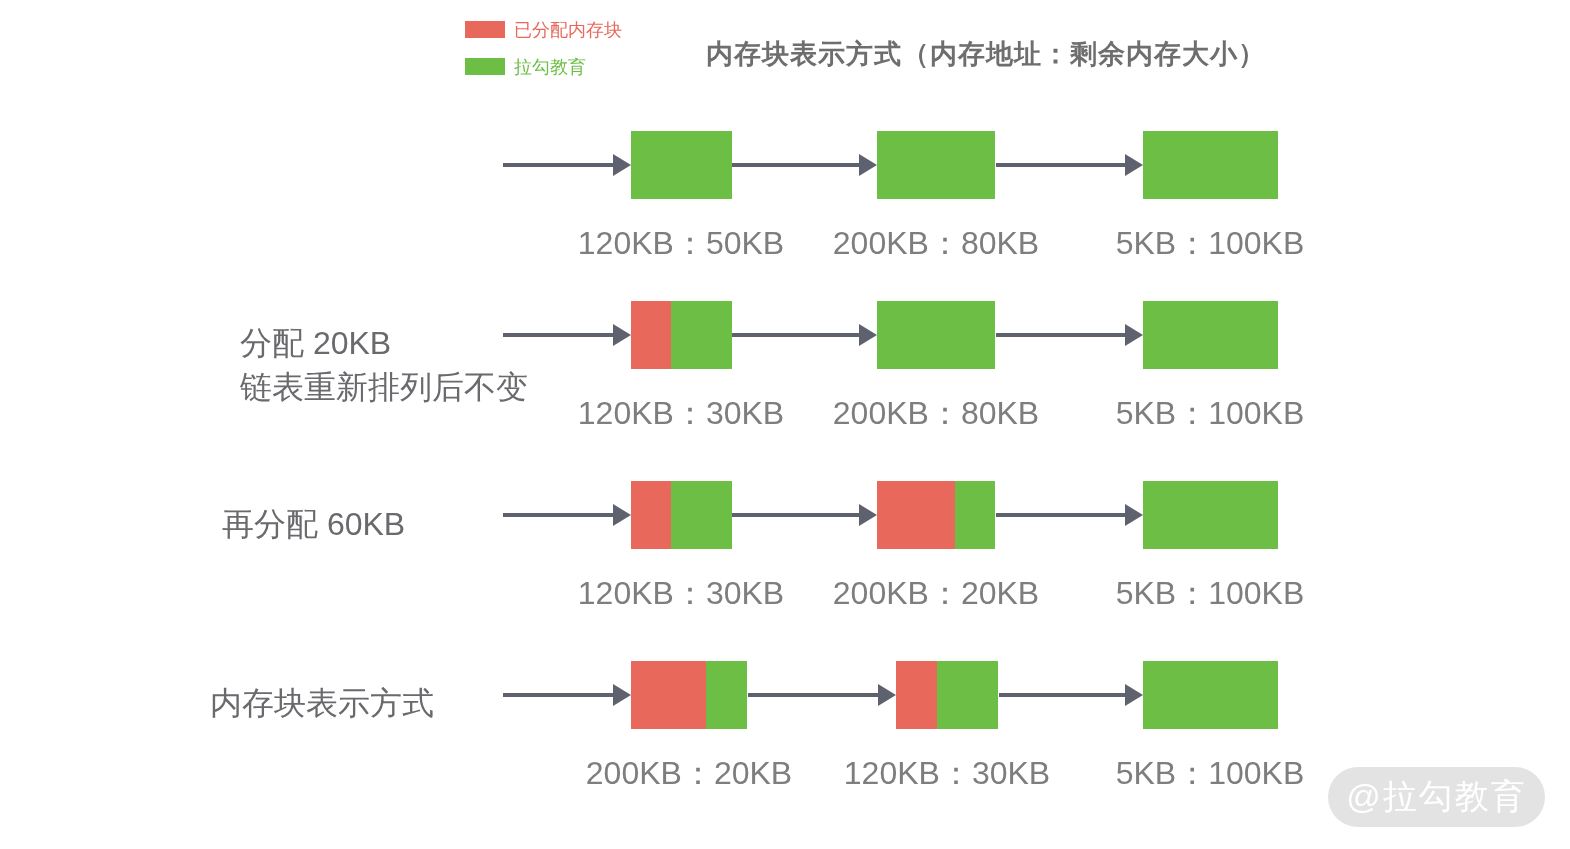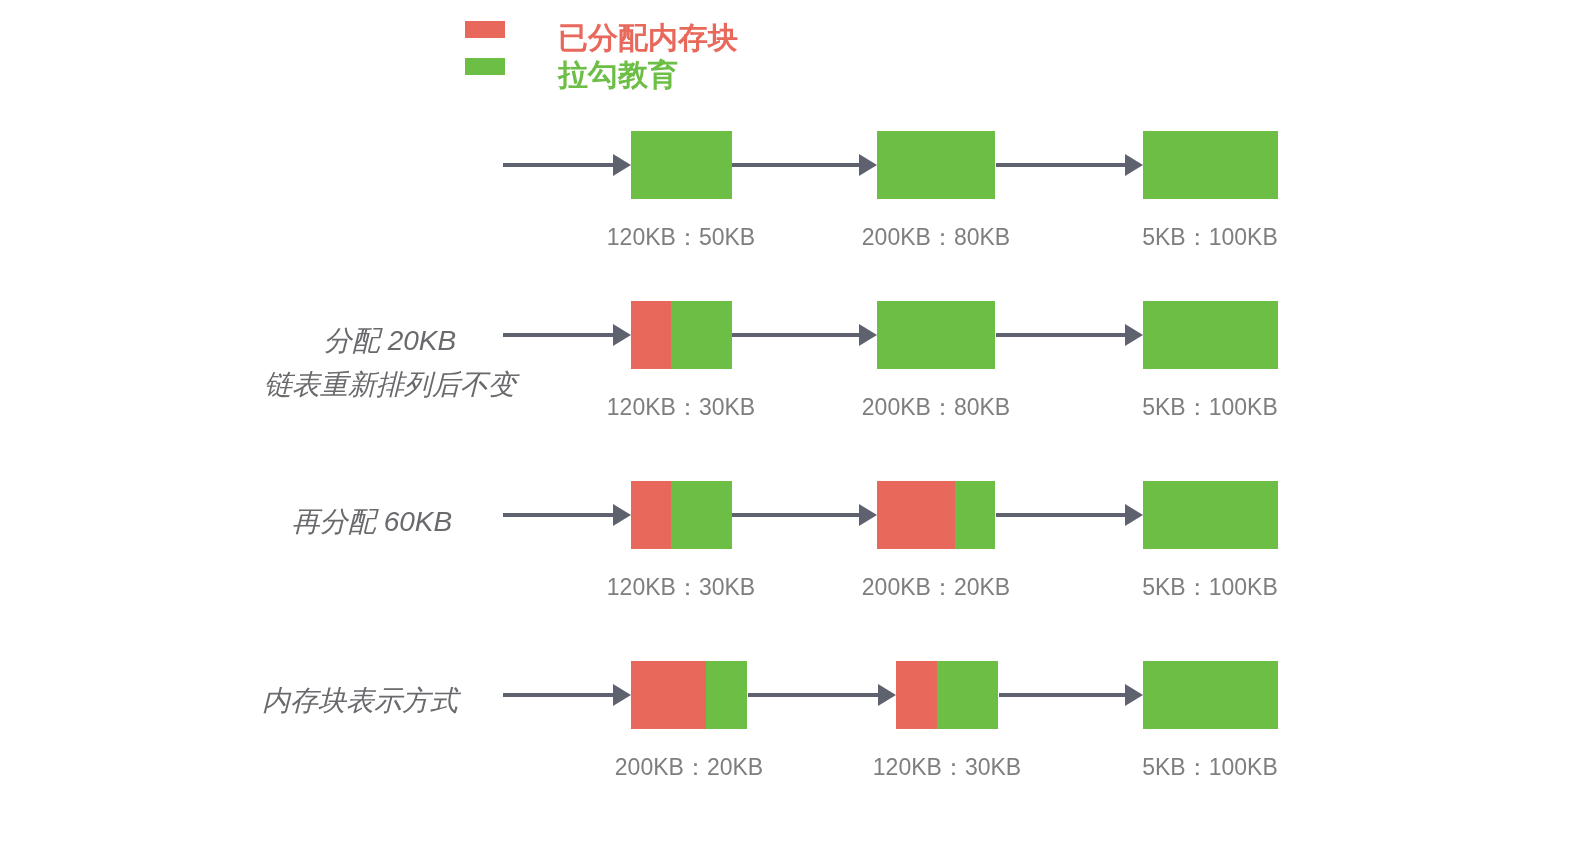--- a/index.html
+++ b/index.html
@@ -14,66 +14,67 @@
   }
   html,body{margin:0;padding:0;background:#fff;}
   .canvas{
     position:relative;width:1570px;height:849px;background:#fff;overflow:hidden;
     font-family:"Liberation Sans","DejaVu Sans",sans-serif;
   }
   
   .swatch{position:absolute;width:40px;height:17px;}
   .swatch.alloc{background:var(--allocated);}
   .swatch.free{background:var(--free);}
-  .legend-text{position:absolute;font-size:30px;font-weight:bold;white-space:nowrap;margin-left:44px;}
+  .legend-text{position:absolute;font-size:18px;font-weight:normal;white-space:nowrap;}
   .legend-text.alloc{color:var(--allocated);}
   .legend-text.free{color:var(--free);}
   
   .title{
     position:absolute;left:706px;top:36px;font-size:27px;font-weight:bold;
     color:var(--title);white-space:nowrap;letter-spacing:1px;
   }
   
   .block{position:absolute;height:68px;background:var(--free);}
   .alloc-region{position:absolute;left:0;top:0;height:100%;width:0%;background:var(--allocated);}
   
   .arrow{position:absolute;display:flex;align-items:center;height:22px;}
   .arrow .shaft{flex:1;height:4px;background:var(--arrow);}
   .arrow .head{
     width:0;height:0;flex:0 0 auto;
     border-top:11px solid transparent;border-bottom:11px solid transparent;
     border-left:18px solid var(--arrow);
   }
   
   .blabel{
-    position:absolute;width:240px;text-align:center;font-size:23px;
+    position:absolute;width:240px;text-align:center;font-size:32px;
     color:var(--block-label);white-space:nowrap;
   }
   .slabel{
-    position:absolute;width:300px;text-align:center;font-size:28px;
-    color:var(--side-label);white-space:nowrap;font-style:italic;
+    position:absolute;width:300px;font-size:32px;
+    color:var(--side-label);white-space:nowrap;
   }
   
   .watermark{
     position:absolute;left:1328px;top:767px;width:217px;height:60px;
     background:var(--watermark-bg);border-radius:30px;
     display:flex;align-items:center;justify-content:center;
     font-size:34px;color:var(--watermark-text);letter-spacing:2px;
   }
 </style>
 </head>
 <body>
 
 <div class="canvas">
 
   <div class="swatch alloc" style="left:465px;top:21px;"></div>
   <div class="legend-text alloc" style="left:514px;top:18px;">已分配内存块</div>
   <div class="swatch free" style="left:465px;top:58px;"></div>
   <div class="legend-text free" style="left:514px;top:55px;">拉勾教育</div>
 
+  <div class="title">内存块表示方式（内存地址：剩余内存大小）</div>
 
   <div>
     <div class="arrow" style="left:503px;top:154px;width:128px;">
         <div class="shaft"></div>
         <div class="head"></div>
       </div>
     <div class="block" style="left:631px;top:131px;width:101px;">
         <div class="alloc-region" style="width: 0%;"></div>
       </div>
     <div class="arrow" style="left:732px;top:154px;width:145px;">
@@ -173,14 +174,17 @@
         <div class="head"></div>
       </div>
     <div class="block" style="left:1143px;top:661px;width:135px;">
         <div class="alloc-region" style="width: 0%;"></div>
       </div>
     <div class="blabel" style="left:569px;top:752px;">200KB：20KB</div>
     <div class="blabel" style="left:827px;top:752px;">120KB：30KB</div>
     <div class="blabel" style="left:1090px;top:752px;">5KB：100KB</div>
   </div>
 
+  <div class="watermark">
+    <span>@拉勾教育</span>
+  </div>
 
 </div>
 
 </body></html>

